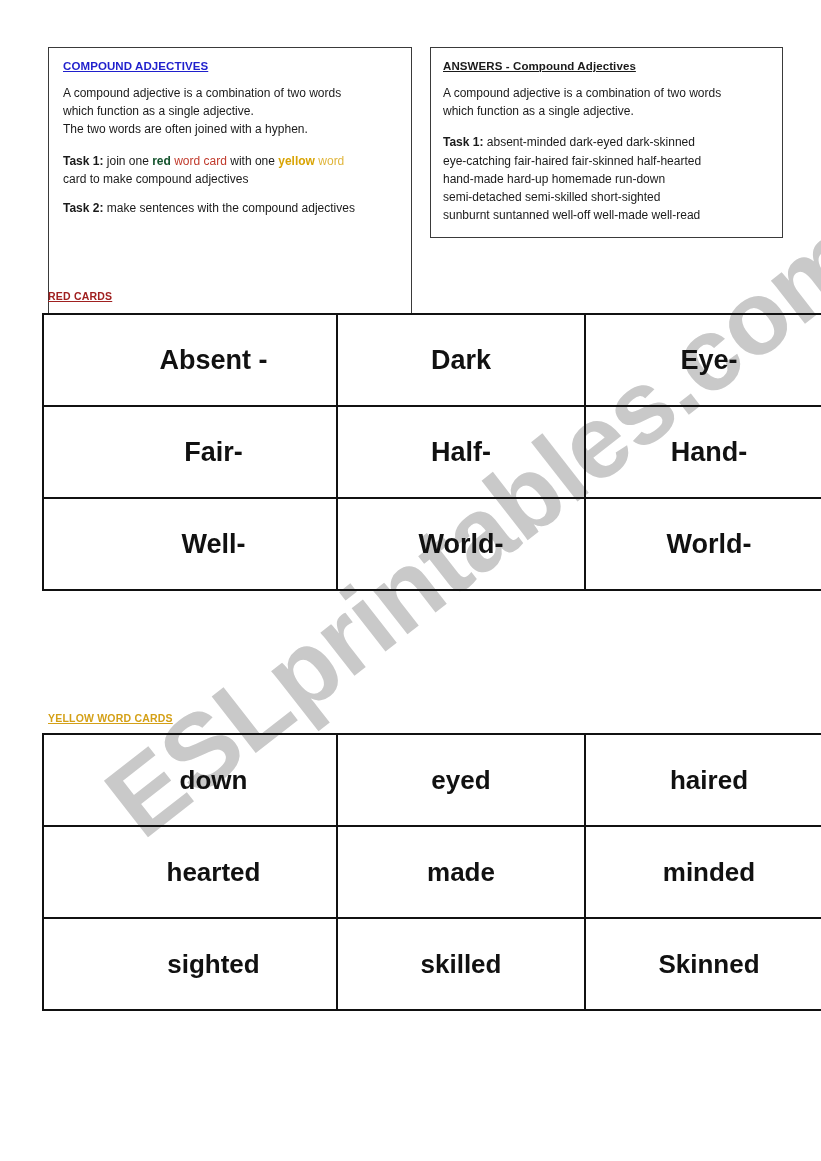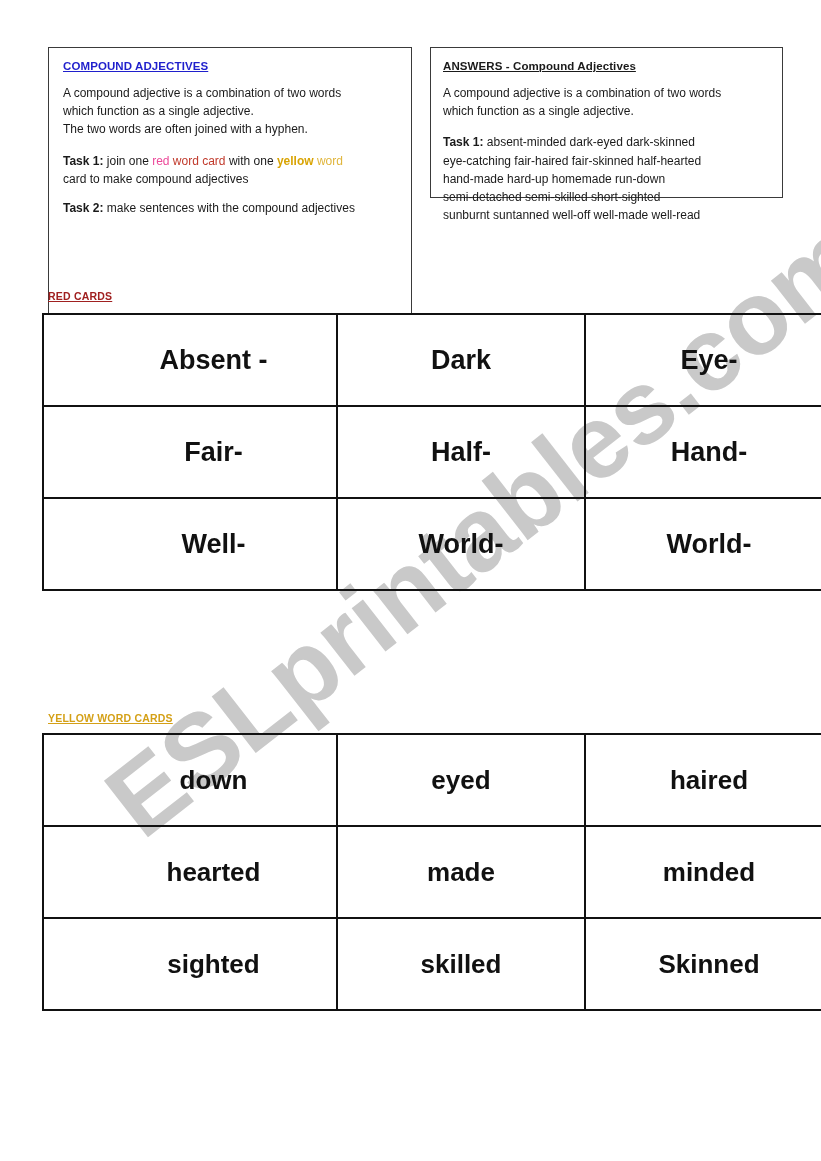--- a/index.html
+++ b/index.html
@@ -50,21 +50,21 @@
     left: 48px;
     top: 47px;
     width: 364px;
     height: 267px;
     padding: 12px 14px 2px 14px;
   }
   #panel-right {
     left: 430px;
     top: 47px;
     width: 353px;
-    height: 151px;
+    height: 191px;
     padding: 12px 12px 10px 12px;
   }
   .panel-title {
     font-size: 11.5px;
     font-weight: bold;
     color: #1f1fcc;
     text-decoration: underline;
     margin: 0 0 12px 0;
     letter-spacing: .1px;
   }
@@ -81,22 +81,22 @@
     height: 13px;
   }
   .panel .spacer-sm {
     height: 11px;
   }
   .tasklabel {
     font-weight: bold;
     color: #1a1a1a;
   }
   .w-red-b {
-    color: #ec4899;
-    font-weight: normal;
+    color: #14532d;
+    font-weight: bold;
   }
   .w-red {
     color: #c0392b;
   }
   .w-yellow-b {
     color: #d9a404;
     font-weight: bold;
   }
   .w-yellow {
     color: #e0b53b;

